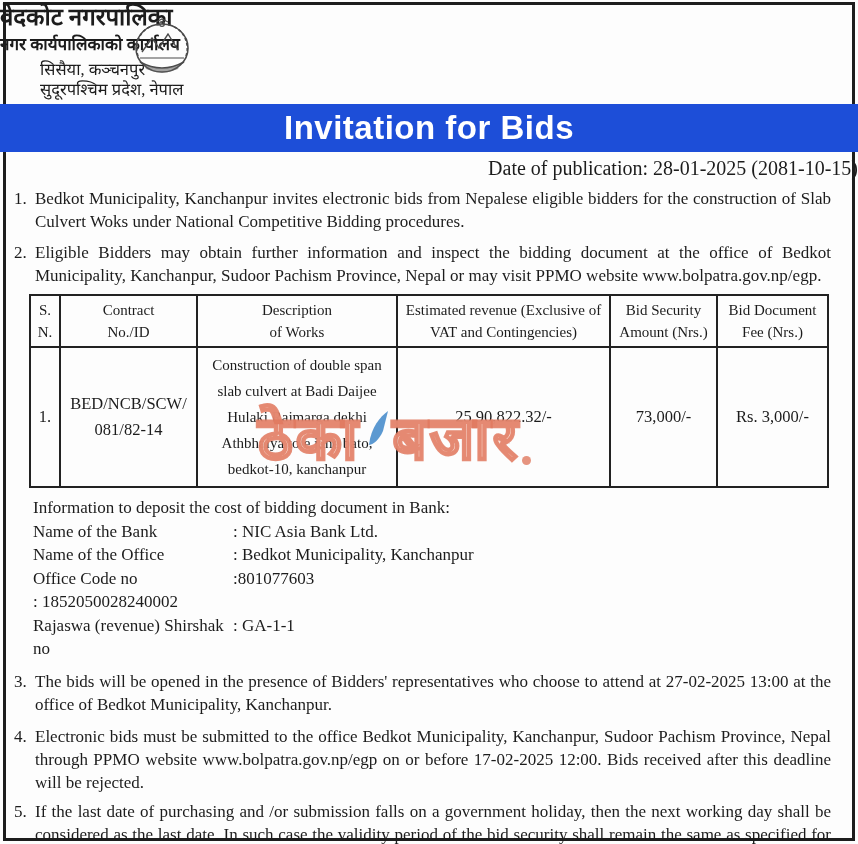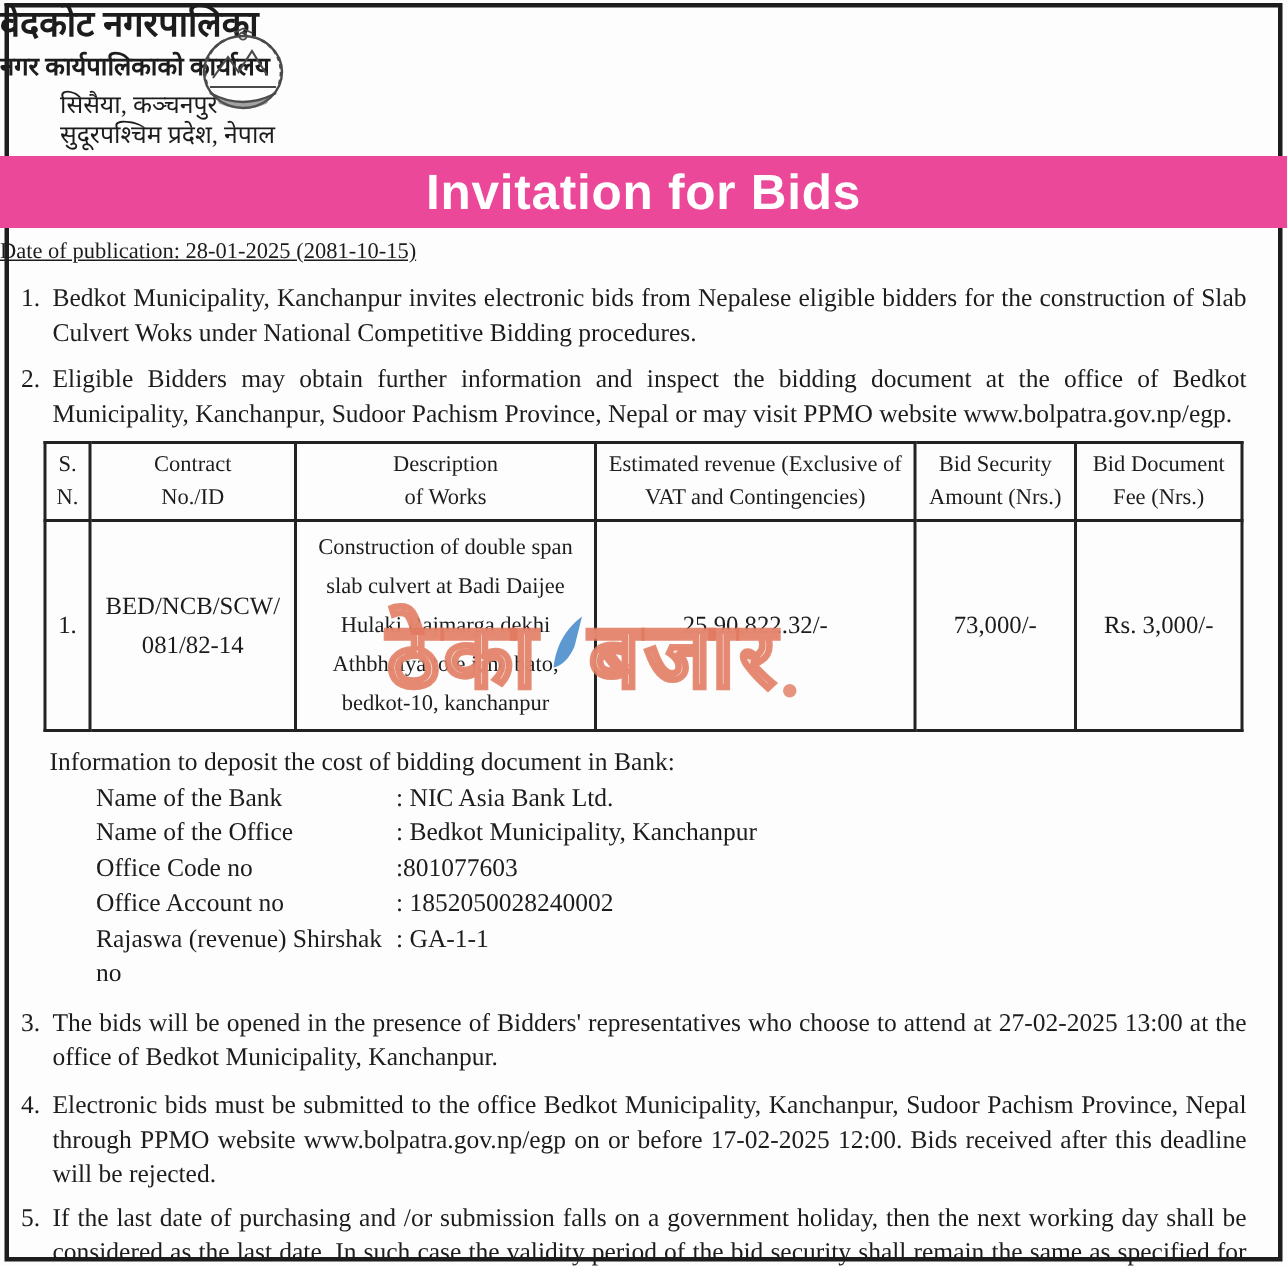--- a/index.html
+++ b/index.html
@@ -17,26 +17,26 @@
   
   .doc-header { position:relative; padding-top:4px; }
   .emblem { position:absolute; left:126px; top:16px; width:72px; height:64px; }
   .np-title1 { font-size:24px; line-height:26px; font-weight:bold; }
   .np-title2 { font-size:17px; line-height:30px; font-weight:bold; }
   .np-sub    { font-size:16.5px; line-height:20px;padding-left:40px; }
 
   
   .banner {
     position:relative; z-index:2; margin-top:4px; height:48px; line-height:48px;
-    background:#ec4899; color:#ffffff; text-align:center;
+    background:#1d4ed8; color:#ffffff; text-align:center;
     font-family:"Liberation Sans", sans-serif; font-weight:bold; font-size:33px;
     letter-spacing:0.5px;
   }
 
-  .date-line { margin-top:5px; text-align:left; font-size:15px; line-height:22px;text-decoration:underline; }
+  .date-line { margin-top:5px; text-align:right; font-size:20px; line-height:22px; }
 
   
   .notice { display:flex; padding:0 27px 0 14px; font-size:17px; line-height:23px; }
   .notice.mt8 { margin-top:8px; }
   .notice.mt9 { margin-top:9px; }
   .notice.mt6 { margin-top:6px; }
   .notice-num { flex:0 0 21px; }
   .notice-text { flex:1; text-align:justify; }
 
   
@@ -50,21 +50,21 @@
   table.bid-table th { font-weight:normal; font-size:15px; padding:3px 1px; }
   table.bid-table th span { display:block; line-height:22px; white-space:nowrap; overflow:visible; }
   td.cell-sn { font-size:16.5px; }
   td.cell-contract { font-size:16.5px; line-height:26px; }
   td.cell-desc { font-size:15px; line-height:26px; padding:4px 8px; }
   td.cell-amt, td.cell-sec, td.cell-fee { font-size:16.5px; }
 
   
   .bank-info { margin:8px 0 0 33px; font-size:17px;font-family:Liberation Serif, serif; }
   .bank-heading { line-height:23.5px; }
-  .bank-row { display:flex; line-height:23.5px;margin-left:31px; }
+  .bank-row { display:flex; line-height:23.5px; }
   .bank-label { flex:0 0 200px; }
   .bank-value { flex:1; }
 
   
   .watermark {
     position:absolute; left:258px; top:399px; z-index:3; pointer-events:none;
     display:flex; align-items:flex-start;
     font-family:"DejaVu Sans", sans-serif; font-weight:bold; font-size:60px; line-height:78px;
     color:rgba(252,234,226,0.8);
     -webkit-text-stroke:2.5px rgba(224,121,95,0.85);
@@ -180,21 +180,20 @@
       </div>
       <div class="bank-row">
         <span class="bank-label">Name of the Office</span>
         <span class="bank-value">: Bedkot Municipality, Kanchanpur</span>
       </div>
       <div class="bank-row">
         <span class="bank-label">Office Code no</span>
         <span class="bank-value">:801077603</span>
       </div>
       <div class="bank-row">
-        <span class="bank-label">Office Account no</span>
         <span class="bank-value">: 1852050028240002</span>
       </div>
       <div class="bank-row">
         <span class="bank-label">Rajaswa (revenue) Shirshak no</span>
         <span class="bank-value">: GA-1-1</span>
       </div>
     </div>
 
     <div class="notice mt9">
       <span class="notice-num">3.</span>

